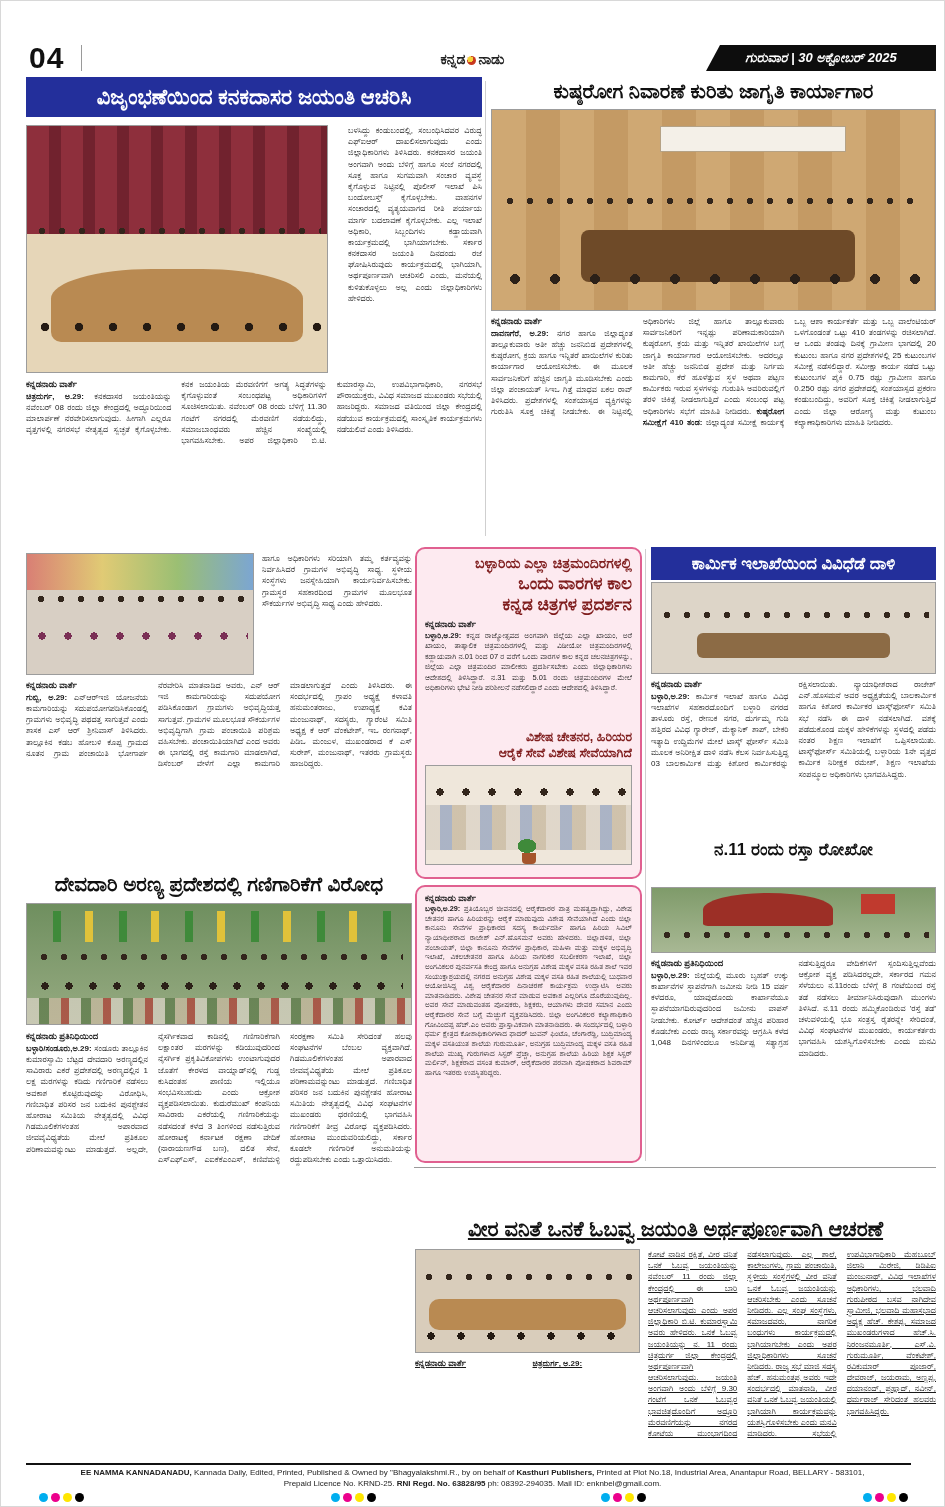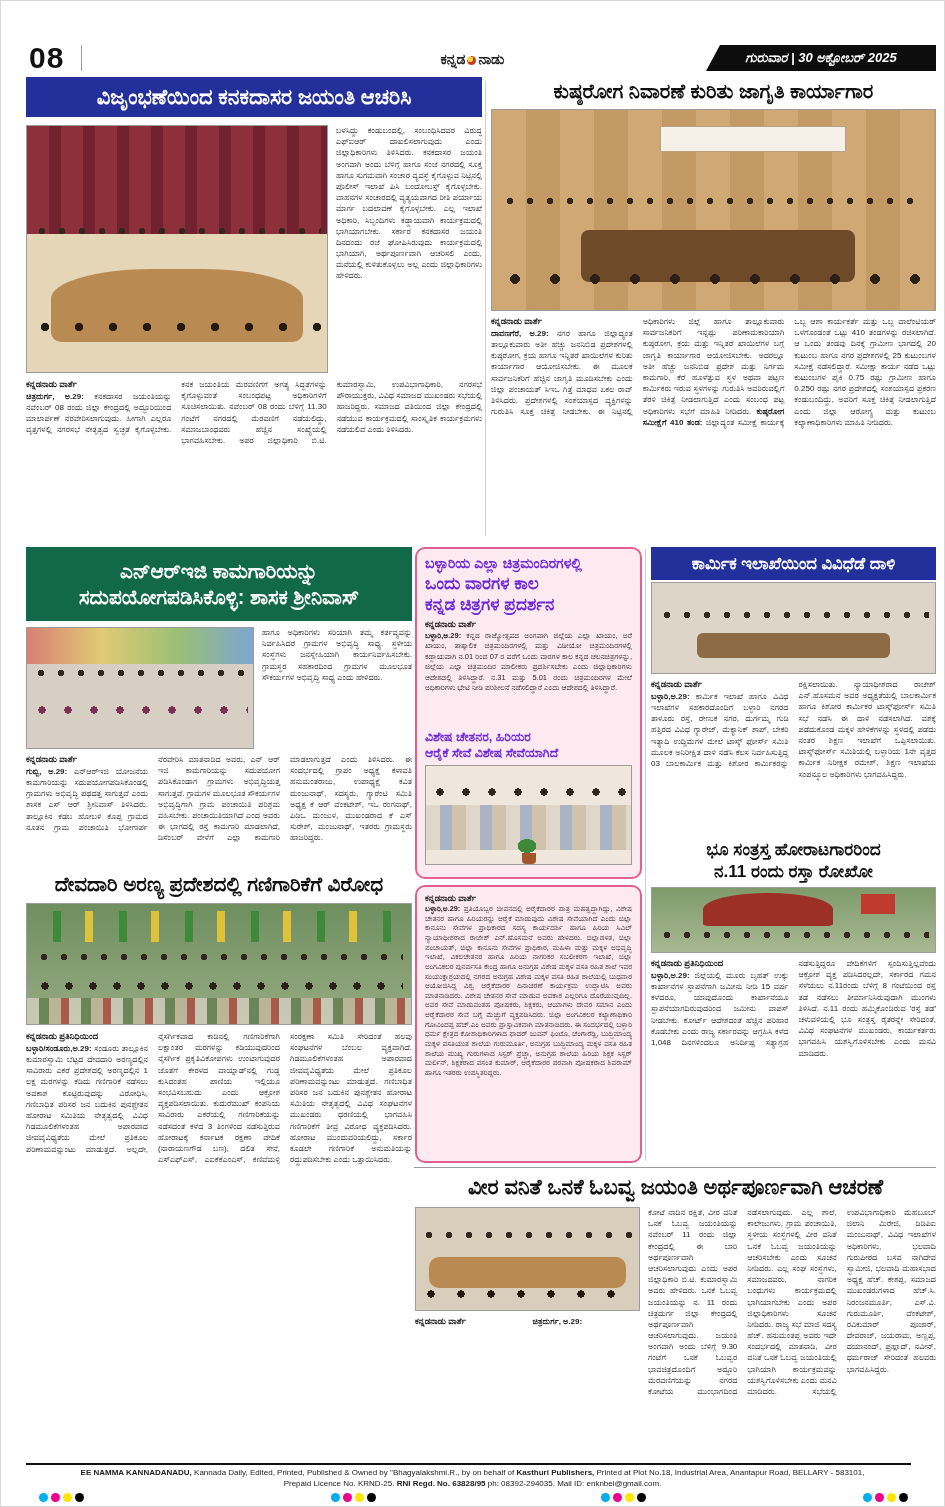--- a/index.html
+++ b/index.html
@@ -15,21 +15,21 @@
   .datebanner{position:absolute;right:8px;top:44px;width:230px;height:26px;background:#0d0d0d;color:#fff;
         font-weight:bold;font-style:italic;font-size:13px;display:flex;align-items:center;justify-content:center;
         clip-path:polygon(14px 0,100% 0,100% 100%,0 100%);white-space:nowrap;overflow:hidden;}
   
   .art{position:absolute;box-sizing:border-box;}
   .bar-blue{background:#232f9b;color:#fff;font-weight:bold;display:flex;align-items:center;justify-content:center;
         white-space:nowrap;overflow:hidden;}
   .hl-black{color:#111;font-weight:bold;text-align:center;white-space:nowrap;overflow:hidden;}
   .box-green{background:#11694a;color:#fff;font-weight:bold;text-align:center;display:flex;flex-direction:column;
         align-items:center;justify-content:center;overflow:hidden;}
-  .hl-red{color:#6d28d9;font-weight:bold;text-align:left;line-height:1.25;overflow:hidden;}
+  .hl-red{color:#7f1d1d;font-weight:bold;text-align:right;line-height:1.25;overflow:hidden;}
   .body-cols{font-size:8px;line-height:1.4;text-align:justify;color:#222;overflow:hidden;column-gap:10px;}
   .col3{column-count:3;} .col2{column-count:2;} .col1{column-count:1;}
   .byline-b{display:block;font-weight:bold;font-size:8.5px;}
   .dl{font-weight:bold;}
   .subhead-inline{font-weight:bold;}
   .sidecol{font-size:8px;line-height:1.4;text-align:justify;color:#222;overflow:hidden;}
   .vrule{position:absolute;width:1px;background:#cfcfcf;}
   .hrule{position:absolute;height:1px;background:#9a9a9a;}
   
   .photo{position:relative;overflow:hidden;border:1px solid #9c9c9c;box-sizing:border-box;background:#d8cfc0;}
@@ -45,30 +45,30 @@
   .footer-text{position:absolute;left:0;width:100%;text-align:center;font-size:8px;color:#222;line-height:1.35;}
   .dots{position:absolute;display:flex;gap:3px;}
   .dot{width:9px;height:9px;border-radius:50%;}
   .dot.c{background:#00aeef;} .dot.m{background:#ec008c;} .dot.y{background:#ffe600;} .dot.k{background:#000;}
 </style>
 </head>
 <body>
 
 <div id="page">
 
-  <div class="pagenum">08</div>
+  <div class="pagenum">04</div>
   <div class="pagenum-rule"></div>
   <div class="masthead">
     <span>ಕನ್ನಡ</span><span class="logo-dot"></span><span>ನಾಡು</span>
   </div>
   <div class="datebanner">ಗುರುವಾರ | 30 ಅಕ್ಟೋಬರ್ 2025</div>
 
   <div class="art" style="left:25px;top:76px;width:456px;height:460px;">
     <div class="bar-blue" style="height:40px;font-size:21px;">ವಿಜೃಂಭಣೆಯಿಂದ ಕನಕದಾಸರ ಜಯಂತಿ ಆಚರಿಸಿ</div>
-    <div style="display:flex;gap:8px;margin-top:8px;height:248px;">
+    <div style="display:flex;gap:20px;margin-top:8px;height:248px;">
       <div class="photo" style="width:302px;height:248px;background:#e6d6b8;">
         <div class="ph-band" style="top:0;height:44%;background:repeating-linear-gradient(90deg,#8e2f3c 0 22px,#71222e 22px 34px);"></div>
         <div class="ph-heads" style="top:40%;"></div>
         <div class="ph-table" style="left:8%;right:8%;top:58%;height:30%;background:#b98a52;border-radius:40% 40% 10px 10px;"></div>
         <div class="ph-heads" style="top:78%;background-size:34px 18px;background-image:radial-gradient(circle 7px at 12px 9px,#241a12 60%,transparent 62%);"></div>
       </div>
       <div class="sidecol" style="flex:1;height:248px;">ಬಳಸಿದ್ದು ಕಂಡುಬಂದಲ್ಲಿ, ಸಂಬಂಧಿಸಿದವರ ವಿರುದ್ಧ ಎಫ್‌ಐಆರ್ ದಾಖಲಿಸಲಾಗುವುದು ಎಂದು ಜಿಲ್ಲಾಧಿಕಾರಿಗಳು ತಿಳಿಸಿದರು. ಕನಕದಾಸರ ಜಯಂತಿ ಅಂಗವಾಗಿ ಅಂದು ಬೆಳಿಗ್ಗೆ ಹಾಗೂ ಸಂಜೆ ನಗರದಲ್ಲಿ ಸೂಕ್ತ ಹಾಗೂ ಸುಗಮವಾಗಿ ಸಂಚಾರ ವ್ಯವಸ್ಥೆ ಕೈಗೊಳ್ಳುವ ನಿಟ್ಟಿನಲ್ಲಿ ಪೊಲೀಸ್ ಇಲಾಖೆ ಪಿಸಿ ಬಂದೋಬಸ್ತ್ ಕೈಗೊಳ್ಳಬೇಕು. ವಾಹನಗಳ ಸಂಚಾರದಲ್ಲಿ ವ್ಯತ್ಯಯವಾಗದ ರೀತಿ ಪರ್ಯಾಯ ಮಾರ್ಗ ಬದಲಾವಣೆ ಕೈಗೊಳ್ಳಬೇಕು. ಎಲ್ಲ ಇಲಾಖೆ ಅಧಿಕಾರಿ, ಸಿಬ್ಬಂದಿಗಳು ಕಡ್ಡಾಯವಾಗಿ ಕಾರ್ಯಕ್ರಮದಲ್ಲಿ ಭಾಗಿಯಾಗಬೇಕು. ಸರ್ಕಾರ ಕನಕದಾಸರ ಜಯಂತಿ ದಿನದಂದು ರಜೆ ಘೋಷಿಸಿರುವುದು ಕಾರ್ಯಕ್ರಮದಲ್ಲಿ ಭಾಗಿಯಾಗಿ, ಅರ್ಥಪೂರ್ಣವಾಗಿ ಆಚರಿಸಲಿ ಎಂದು, ಮನೆಯಲ್ಲಿ ಕುಳಿತುಕೊಳ್ಳಲು ಅಲ್ಲ ಎಂದು ಜಿಲ್ಲಾಧಿಕಾರಿಗಳು ಹೇಳಿದರು.</div>
     </div>
     <div class="body-cols col3" style="margin-top:6px;height:152px;">
       <span class="byline-b">ಕನ್ನಡನಾಡು ವಾರ್ತೆ</span>
@@ -90,24 +90,20 @@
     <div class="body-cols col3" style="margin-top:5px;height:218px;">
       <span class="byline-b">ಕನ್ನಡನಾಡು ವಾರ್ತೆ</span>
       <span class="dl">ದಾವಣಗೆರೆ, ಅ.29:</span>
       <span>ನಗರ ಹಾಗೂ ಜಿಲ್ಲಾದ್ಯಂತ ತಾಲ್ಲೂಕುವಾರು ಅತೀ ಹೆಚ್ಚು ಜನನಿಬಿಡ ಪ್ರದೇಶಗಳಲ್ಲಿ ಕುಷ್ಠರೋಗ, ಕ್ರಯ ಹಾಗೂ ಇನ್ನಿತರೆ ಖಾಯಿಲೆಗಳ ಕುರಿತು ಕಾರ್ಯಾಗಾರ ಆಯೋಜಿಸಬೇಕು. ಈ ಮೂಲಕ ಸಾರ್ವಜನಿಕರಿಗೆ ಹೆಚ್ಚಿನ ಜಾಗೃತಿ ಮೂಡಿಸಬೇಕು ಎಂದು ಜಿಲ್ಲಾ ಪಂಚಾಯತ್ ಸಿಇಒ ಗಿತ್ತೆ ಮಾಧವ ಏಕಲ ರಾವ್ ತಿಳಿಸಿದರು. ಪ್ರದೇಶಗಳಲ್ಲಿ ಸಂಶಯಾಸ್ಪದ ವ್ಯಕ್ತಿಗಳನ್ನು ಗುರುತಿಸಿ ಸೂಕ್ತ ಚಿಕಿತ್ಸೆ ನೀಡಬೇಕು. ಈ ನಿಟ್ಟಿನಲ್ಲಿ ಅಧಿಕಾರಿಗಳು ಜಿಲ್ಲೆ ಹಾಗೂ ತಾಲ್ಲೂಕುವಾರು ಸಾರ್ವಜನಿಕರಿಗೆ ಇನ್ನಷ್ಟು ಪರಿಣಾಮಕಾರಿಯಾಗಿ ಕುಷ್ಠರೋಗ, ಕ್ರಯ ಮತ್ತು ಇನ್ನಿತರೆ ಖಾಯಿಲೆಗಳ ಬಗ್ಗೆ ಜಾಗೃತಿ ಕಾರ್ಯಾಗಾರ ಆಯೋಜಿಸಬೇಕು. ಅದರಲ್ಲೂ ಅತೀ ಹೆಚ್ಚು ಜನನಿಬಿಡ ಪ್ರದೇಶ ಮತ್ತು ನಿರ್ಗಮ ಕಾಮಗಾರಿ, ಕೆರೆ ಹೂಳೆತ್ತುವ ಸ್ಥಳ ಅಥವಾ ಪಟ್ಟಣ ಕಾರ್ಮಿಕರು ಇರುವ ಸ್ಥಳಗಳನ್ನು ಗುರುತಿಸಿ ಅವರಿರುವಲ್ಲಿಗೆ ತೆರಳಿ ಚಿಕಿತ್ಸೆ ನೀಡಲಾಗುತ್ತಿದೆ ಎಂದು ಸಂಬಂಧ ಪಟ್ಟ ಅಧಿಕಾರಿಗಳು ಸಭೆಗೆ ಮಾಹಿತಿ ನೀಡಿದರು. </span>
       <span class="subhead-inline">ಕುಷ್ಠರೋಗ ಸಮೀಕ್ಷೆಗೆ 410 ತಂಡ: </span>
       <span>ಜಿಲ್ಲಾದ್ಯಂತ ಸಮೀಕ್ಷೆ ಕಾರ್ಯಕ್ಕೆ ಒಬ್ಬ ಆಶಾ ಕಾರ್ಯಕರ್ತೆ ಮತ್ತು ಒಬ್ಬ ವಾಲೆಂಟಿಯರ್ ಒಳಗೊಂಡಂತೆ ಒಟ್ಟು 410 ತಂಡಗಳನ್ನು ರಚಿಸಲಾಗಿದೆ. ಆ ಒಂದು ತಂಡವು ದಿನಕ್ಕೆ ಗ್ರಾಮೀಣ ಭಾಗದಲ್ಲಿ 20 ಕುಟುಂಬ ಹಾಗೂ ನಗರ ಪ್ರದೇಶಗಳಲ್ಲಿ 25 ಕುಟುಂಬಗಳ ಸಮೀಕ್ಷೆ ನಡೆಸಲಿದ್ದಾರೆ. ಸಮೀಕ್ಷಾ ಕಾರ್ಯ ನಡೆದ ಒಟ್ಟು ಕುಟುಂಬಗಳ ಪೈಕಿ 0.75 ರಷ್ಟು ಗ್ರಾಮೀಣ ಹಾಗೂ 0.250 ರಷ್ಟು ನಗರ ಪ್ರದೇಶದಲ್ಲಿ ಸಂಶಯಾಸ್ಪದ ಪ್ರಕರಣ ಕಂಡುಬಂದಿದ್ದು, ಅವರಿಗೆ ಸೂಕ್ತ ಚಿಕಿತ್ಸೆ ನೀಡಲಾಗುತ್ತಿದೆ ಎಂದು ಜಿಲ್ಲಾ ಆರೋಗ್ಯ ಮತ್ತು ಕುಟುಂಬ ಕಲ್ಯಾಣಾಧಿಕಾರಿಗಳು ಮಾಹಿತಿ ನೀಡಿದರು.</span>
     </div>
   </div>
 
   <div class="art" style="left:25px;top:546px;width:386px;height:312px;">
-    <div class="box-green" style="height:74px;font-size:20px;line-height:1.3;">
-      <div>ಎನ್‌ಆರ್‌ಇಜಿ ಕಾಮಗಾರಿಯನ್ನು</div>
-      <div>ಸದುಪಯೋಗಪಡಿಸಿಕೊಳ್ಳಿ: ಶಾಸಕ ಶ್ರೀನಿವಾಸ್</div>
-    </div>
     <div style="display:flex;gap:8px;margin-top:6px;height:122px;">
       <div class="photo" style="width:228px;height:122px;background:#d8cfc4;">
         <div class="ph-band" style="top:0;height:30%;background:linear-gradient(90deg,#d9544a,#e5c84a,#7ab648,#4a90d9);opacity:.65;"></div>
         <div class="ph-heads" style="top:32%;"></div>
         <div class="ph-heads" style="top:62%;background-size:26px 18px;background-image:radial-gradient(circle 6px at 10px 8px,#7a2f55 60%,transparent 62%);"></div>
       </div>
       <div class="sidecol" style="flex:1;height:122px;">ಹಾಗೂ ಅಧಿಕಾರಿಗಳು ಸರಿಯಾಗಿ ತಮ್ಮ ಕರ್ತವ್ಯವನ್ನು ನಿರ್ವಹಿಸಿದರೆ ಗ್ರಾಮಗಳ ಅಭಿವೃದ್ಧಿ ಸಾಧ್ಯ. ಸ್ಥಳೀಯ ಸಂಸ್ಥೆಗಳು ಜನಸ್ನೇಹಿಯಾಗಿ ಕಾರ್ಯನಿರ್ವಹಿಸಬೇಕು. ಗ್ರಾಮಸ್ಥರ ಸಹಕಾರದಿಂದ ಗ್ರಾಮಗಳ ಮೂಲಭೂತ ಸೌಕರ್ಯಗಳ ಅಭಿವೃದ್ಧಿ ಸಾಧ್ಯ ಎಂದು ಹೇಳಿದರು.</div>
     </div>
     <div class="body-cols col3" style="margin-top:5px;height:98px;">
       <span class="byline-b">ಕನ್ನಡನಾಡು ವಾರ್ತೆ</span>
@@ -157,21 +153,20 @@
     </div>
     <div class="body-cols col2" style="margin-top:5px;height:156px;">
       <span class="byline-b">ಕನ್ನಡನಾಡು ವಾರ್ತೆ</span>
       <span class="dl">ಬಳ್ಳಾರಿ,ಅ.29:</span>
       <span>ಕಾರ್ಮಿಕ ಇಲಾಖೆ ಹಾಗೂ ವಿವಿಧ ಇಲಾಖೆಗಳ ಸಹಕಾರದೊಂದಿಗೆ ಬಳ್ಳಾರಿ ನಗರದ ತಾಳೂರು ರಸ್ತೆ, ರೇಣುಕ ನಗರ, ದುರ್ಗಮ್ಮ ಗುಡಿ ಹತ್ತಿರದ ವಿವಿಧ ಗ್ಯಾರೇಜ್, ಮೆಕ್ಯಾನಿಕ್ ಶಾಪ್, ಬೇಕರಿ ಇತ್ಯಾದಿ ಉದ್ದಿಮೆಗಳ ಮೇಲೆ ಟಾಸ್ಕ್ ಫೋರ್ಸ್ ಸಮಿತಿ ಮೂಲಕ ಅನಿರೀಕ್ಷಿತ ದಾಳಿ ನಡೆಸಿ ಕೆಲಸ ನಿರ್ವಹಿಸುತ್ತಿದ್ದ 03 ಬಾಲಕಾರ್ಮಿಕ ಮತ್ತು ಕಿಶೋರ ಕಾರ್ಮಿಕರನ್ನು ರಕ್ಷಿಸಲಾಯಿತು. ನ್ಯಾಯಾಧೀಶರಾದ ರಾಜೇಶ್ ಎನ್.ಹೊಸಮನೆ ಅವರ ಅಧ್ಯಕ್ಷತೆಯಲ್ಲಿ ಬಾಲಕಾರ್ಮಿಕ ಹಾಗೂ ಕಿಶೋರ ಕಾರ್ಮಿಕರ ಟಾಸ್ಕ್‌ಫೋರ್ಸ್ ಸಮಿತಿ ಸಭೆ ನಡೆಸಿ ಈ ದಾಳಿ ನಡೆಸಲಾಗಿದೆ. ವಶಕ್ಕೆ ಪಡೆದುಕೊಂಡ ಮಕ್ಕಳ ಹೇಳಿಕೆಗಳನ್ನು ಸ್ಥಳದಲ್ಲಿ ಪಡೆದು ನಂತರ ಶಿಕ್ಷಣ ಇಲಾಖೆಗೆ ಒಪ್ಪಿಸಲಾಯಿತು. ಟಾಸ್ಕ್‌ಫೋರ್ಸ್ ಸಮಿತಿಯಲ್ಲಿ ಬಳ್ಳಾರಿಯ 1ನೇ ವೃತ್ತದ ಕಾರ್ಮಿಕ ನಿರೀಕ್ಷಕ ರಮೇಶ್, ಶಿಕ್ಷಣ ಇಲಾಖೆಯ ಸಂಪನ್ಮೂಲ ಅಧಿಕಾರಿಗಳು ಭಾಗವಹಿಸಿದ್ದರು.</span>
     </div>
   </div>
 
   <div class="art" style="left:650px;top:838px;width:285px;height:322px;">
     <div class="hl-black" style="font-size:17px;white-space:normal;line-height:1.3;height:46px;">
-      <div>ಭೂ ಸಂತ್ರಸ್ತ ಹೋರಾಟಗಾರರಿಂದ</div>
       <div>ನ.11 ರಂದು ರಸ್ತಾ ರೋಖೋ</div>
     </div>
     <div class="photo" style="width:100%;height:66px;margin-top:2px;background:linear-gradient(#7f9b6a,#a8b894);">
       <div class="ph-band" style="left:18%;top:8%;width:46%;height:52%;background:#9c2f26;border-radius:50% 50% 6% 6%;"></div>
       <div class="ph-band" style="left:74%;top:10%;width:12%;height:30%;background:#c03a2e;"></div>
       <div class="ph-heads" style="top:62%;"></div>
     </div>
     <div class="body-cols col2" style="margin-top:5px;height:198px;">
       <span class="byline-b">ಕನ್ನಡನಾಡು ಪ್ರತಿನಿಧಿಯಿಂದ</span>
       <span class="dl">ಬಳ್ಳಾರಿ,ಅ.29:</span>
@@ -189,21 +184,21 @@
     </div>
     <div class="body-cols col3" style="margin-top:6px;height:420px;">
       <span class="byline-b">ಕನ್ನಡನಾಡು ಪ್ರತಿನಿಧಿಯಿಂದ</span>
       <span class="dl">ಬಳ್ಳಾರಿ/ಸಂಡೂರು,ಅ.29:</span>
       <span>ಸಂಡೂರು ತಾಲ್ಲೂಕಿನ ಕುಮಾರಸ್ವಾಮಿ ಬೆಟ್ಟದ ದೇವದಾರಿ ಅರಣ್ಯದಲ್ಲಿನ ಸಾವಿರಾರು ಎಕರೆ ಪ್ರದೇಶದಲ್ಲಿ ಅರಣ್ಯದಲ್ಲಿನ 1 ಲಕ್ಷ ಮರಗಳನ್ನು ಕಡಿದು ಗಣಿಗಾರಿಕೆ ನಡೆಸಲು ಅವಕಾಶ ಕೊಟ್ಟಿರುವುದನ್ನು ವಿರೋಧಿಸಿ, ಗಣಿಬಾಧಿತ ಪರಿಸರ ಜನ ಬದುಕಿನ ಪುನಶ್ಚೇತನ ಹೋರಾಟ ಸಮಿತಿಯ ನೇತೃತ್ವದಲ್ಲಿ ವಿವಿಧ ಗಿಡಮೂಲಿಕೆಗಳಂತಹ ಅಪಾರವಾದ ಜೀವವೈವಿಧ್ಯತೆಯ ಮೇಲೆ ಪ್ರತಿಕೂಲ ಪರಿಣಾಮವನ್ನುಂಟು ಮಾಡುತ್ತದೆ. ಅಲ್ಲದೇ, ನೈಸರ್ಗಿಕವಾದ ಕಾಡಿನಲ್ಲಿ ಗಣಿಗಾರಿಕೆಗಾಗಿ ಲಕ್ಷಾಂತರ ಮರಗಳನ್ನು ಕಡಿಯುವುದರಿಂದ ನೈಸರ್ಗಿಕ ಪ್ರಕೃತಿವಿಕೋಪಗಳು ಉಂಟಾಗುವುದರ ಜೊತೆಗೆ ಕೇರಳದ ವಾಯ್ನಾಡ್‌ನಲ್ಲಿ ಗುಡ್ಡ ಕುಸಿದಂತಹ ಪಾಣಿಯ ಇಲ್ಲಿಯೂ ಸಂಭವಿಸಬಹುದು ಎಂದು ಆಕ್ರೋಶ ವ್ಯಕ್ತಪಡಿಸಲಾಯಿತು. ಕುದುರೆಮುಖ್ ಕಂಪನಿಯ ಸಾವಿರಾರು ಎಕರೆಯಲ್ಲಿ ಗಣಿಗಾರಿಕೆಯನ್ನು ನಡೆಸದಂತೆ ಕಳೆದ 3 ತಿಂಗಳಿಂದ ನಡೆಸುತ್ತಿರುವ ಹೋರಾಟಕ್ಕೆ ಕರ್ನಾಟಕ ರಕ್ಷಣಾ ವೇದಿಕೆ (ನಾರಾಯಣಗೌಡ ಬಣ), ದಲಿತ ಸೇನೆ, ಎಸ್‌ಎಫ್‌ಎಸ್, ಎಐಕೆಕೆಎಂಎಸ್, ಕಣಿವೆಮಳ್ಳಿ ಸಂರಕ್ಷಣಾ ಸಮಿತಿ ಸೇರಿದಂತೆ ಹಲವು ಸಂಘಟನೆಗಳ ಬೆಂಬಲ ವ್ಯಕ್ತವಾಗಿದೆ. ಗಿಡಮೂಲಿಕೆಗಳಂತಹ ಅಪಾರವಾದ ಜೀವವೈವಿಧ್ಯತೆಯ ಮೇಲೆ ಪ್ರತಿಕೂಲ ಪರಿಣಾಮವನ್ನುಂಟು ಮಾಡುತ್ತದೆ. ಗಣಿಬಾಧಿತ ಪರಿಸರ ಜನ ಬದುಕಿನ ಪುನಶ್ಚೇತನ ಹೋರಾಟ ಸಮಿತಿಯ ನೇತೃತ್ವದಲ್ಲಿ ವಿವಿಧ ಸಂಘಟನೆಗಳ ಮುಖಂಡರು ಧರಣಿಯಲ್ಲಿ ಭಾಗವಹಿಸಿ ಗಣಿಗಾರಿಕೆಗೆ ತೀವ್ರ ವಿರೋಧ ವ್ಯಕ್ತಪಡಿಸಿದರು. ಹೋರಾಟ ಮುಂದುವರಿಯಲಿದ್ದು, ಸರ್ಕಾರ ಕೂಡಲೇ ಗಣಿಗಾರಿಕೆ ಅನುಮತಿಯನ್ನು ರದ್ದುಪಡಿಸಬೇಕು ಎಂದು ಒತ್ತಾಯಿಸಿದರು.</span>
     </div>
   </div>
 
   <div class="hrule" style="left:413px;top:1166px;width:522px;"></div>
 
-  <div class="art" style="left:414px;top:1170px;width:521px;height:286px;">
+  <div class="art" style="left:414px;top:1212px;width:521px;height:286px;text-decoration:underline;">
     <div class="hl-black" style="font-size:21px;height:32px;line-height:32px;">ವೀರ ವನಿತೆ ಒನಕೆ ಓಬವ್ವ ಜಯಂತಿ ಅರ್ಥಪೂರ್ಣವಾಗಿ ಆಚರಣೆ</div>
     <div style="display:flex;gap:8px;margin-top:4px;height:246px;">
       <div style="width:225px;">
         <div class="photo" style="width:225px;height:104px;background:#d9cdbb;">
           <div class="ph-heads" style="top:20%;"></div>
           <div class="ph-table" style="left:6%;right:6%;top:48%;height:30%;background:#b98a52;border-radius:10px;"></div>
           <div class="ph-heads" style="top:76%;background-size:30px 18px;background-image:radial-gradient(circle 6px at 11px 8px,#241a12 60%,transparent 62%);"></div>
         </div>
         <div class="body-cols col2" style="margin-top:5px;height:134px;">
           <span class="byline-b">ಕನ್ನಡನಾಡು ವಾರ್ತೆ</span>

